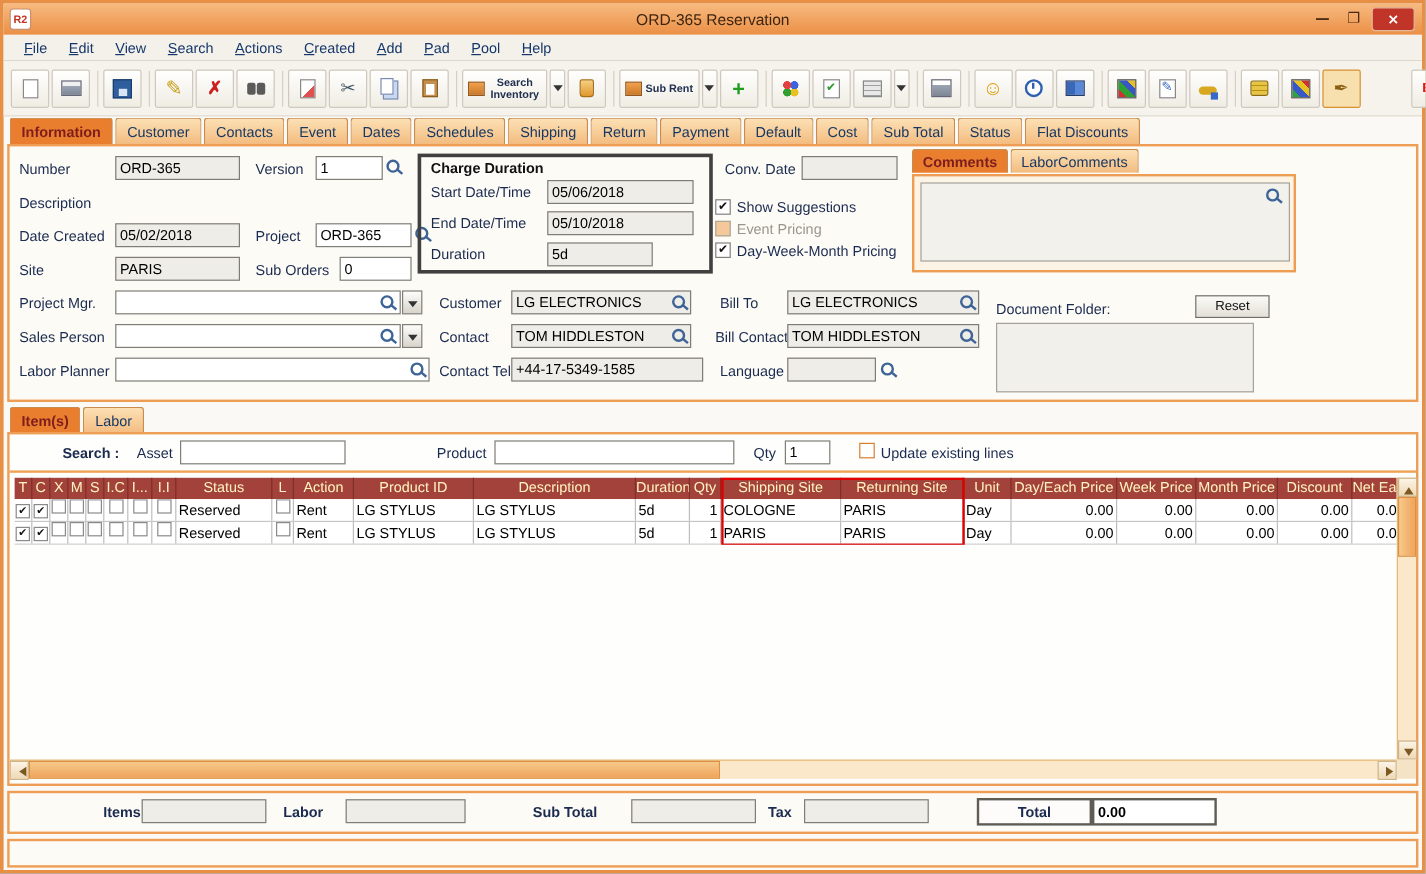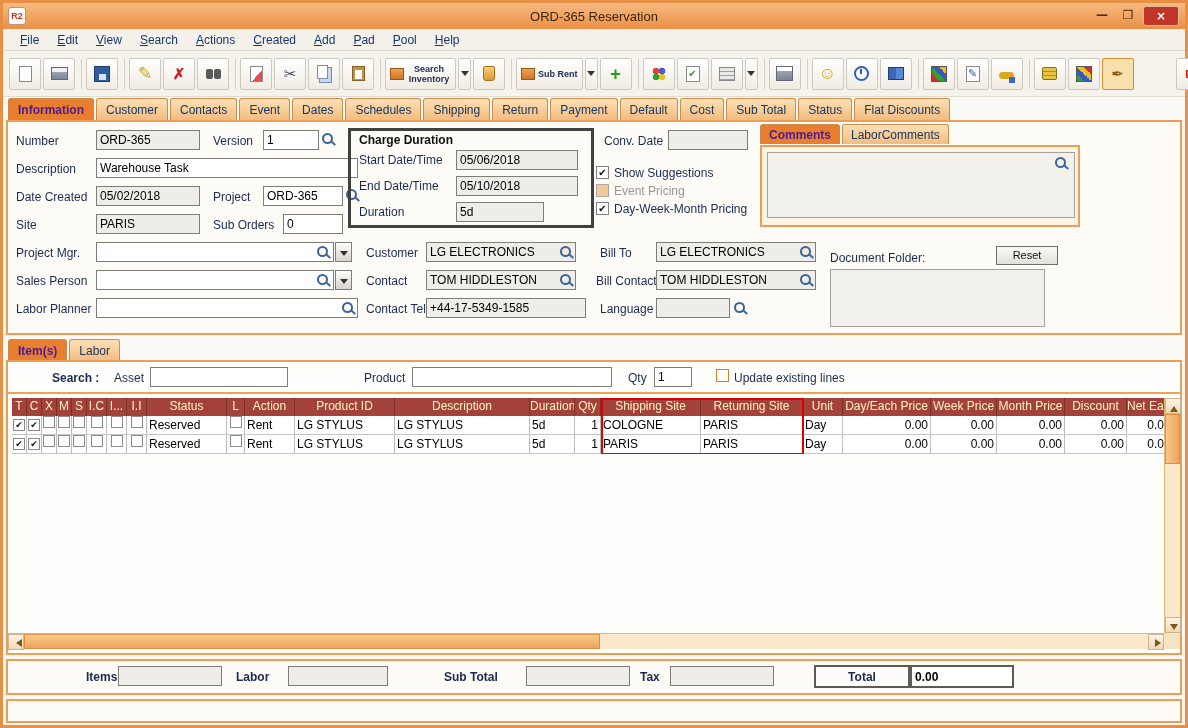--- a/index.html
+++ b/index.html
@@ -77,21 +77,21 @@
   .i-blocks { width:16px; height:16px; background:linear-gradient(45deg,#30A048 25%,#3858C8 25% 50%,#E8C020 50% 75%,#D03030 75%); border:1px solid #555; }
   .i-wand { font-size:15px; color:#8A6010; }
   .exittext { color:#E01818; font:bold 11px "Liberation Sans",sans-serif; }
   .ddtri { width:0; height:0; border:4px solid transparent; border-top:5px solid #333; margin-top:4px; }
 
   
   .tabrow { position:absolute; display:flex; align-items:flex-end; }
   .tab { height:22px; padding:4px 9px 0; border:1px solid #C98C4E; border-bottom:none;
          border-radius:3px 3px 0 0; font-size:12px; color:#173864; white-space:nowrap;
          background:linear-gradient(#FCE0B4,#F3BC80); margin-right:2px; cursor:default; }
-  .tab.sel { background:#E87E2E; color:#4c1d95; font-weight:bold; }
+  .tab.sel { background:#E87E2E; color:#7f1d1d; font-weight:bold; }
   .tab.small { height:20px; padding:3px 8px 0; }
 
   
   .panel { position:absolute; border:2px solid #EE9D55; background:#FDFBF6; }
   .lb { position:absolute; font-size:12px; color:#1B2B50; white-space:nowrap; }
   .lb.b { font-weight:bold; }
   .lb.dis { color:#9A968E; }
   .fld { position:absolute; height:20px; border:1px solid #7E7D76; background:#EFEDE8;
          font:12px "Liberation Sans",sans-serif; padding:1px 3px; color:#000; }
   .fld.wht { background:#fff; }
@@ -328,21 +328,20 @@
   </div>
 
   <div class="panel" style="left:3px;top:117px;width:1176px;height:215px;">
     <span class="lb" style="left:8px;top:12px;">Number</span>
     <input class="fld" style="left: 88px; top: 8px; width: 104px;" value="ORD-365">
     <span class="lb" style="left:205px;top:12px;">Version</span>
     <input class="fld wht" style="left: 255px; top: 8px; width: 56px;" value="1">
     <span class="mag" style="left:313px;top:10px;"></span>
 
     <span class="lb" style="left:8px;top:40px;">Description</span>
-    <input class="fld wht" style="left: 88px; top: 36px; width: 262px;" value="Warehouse Task">
 
     <span class="lb" style="left:8px;top:68px;">Date Created</span>
     <input class="fld" style="left: 88px; top: 64px; width: 104px;" value="05/02/2018">
     <span class="lb" style="left:205px;top:68px;">Project</span>
     <input class="fld wht" style="left: 255px; top: 64px; width: 80px;" value="ORD-365">
     <span class="mag" style="left:337px;top:66px;"></span>
 
     <span class="lb" style="left:8px;top:96px;">Site</span>
     <input class="fld" style="left: 88px; top: 92px; width: 104px;" value="PARIS">
     <span class="lb" style="left:205px;top:96px;">Sub Orders</span>

